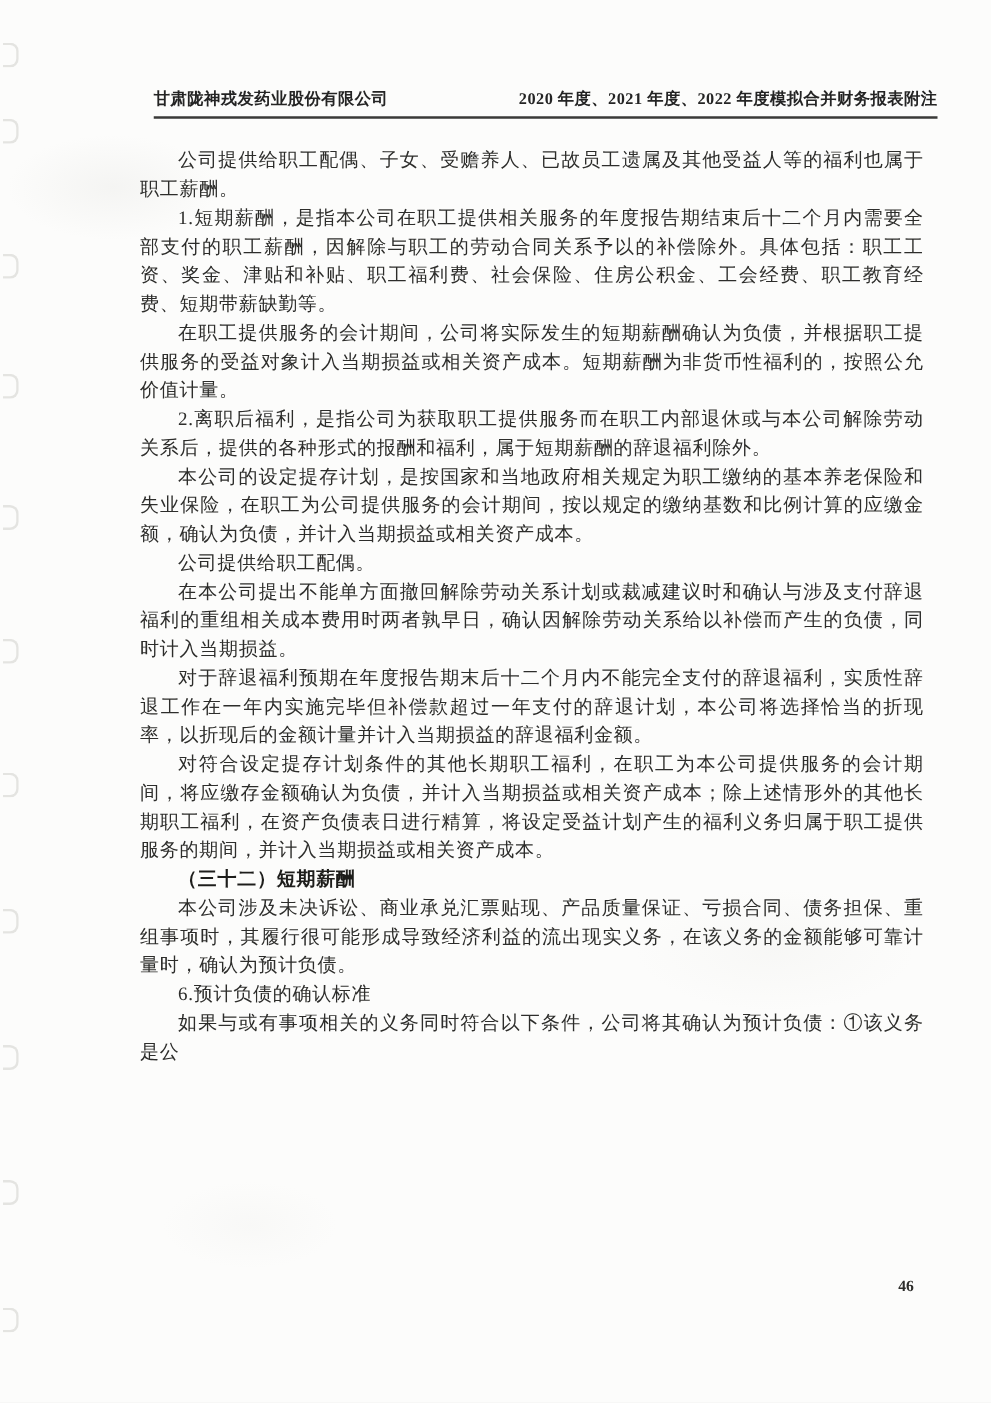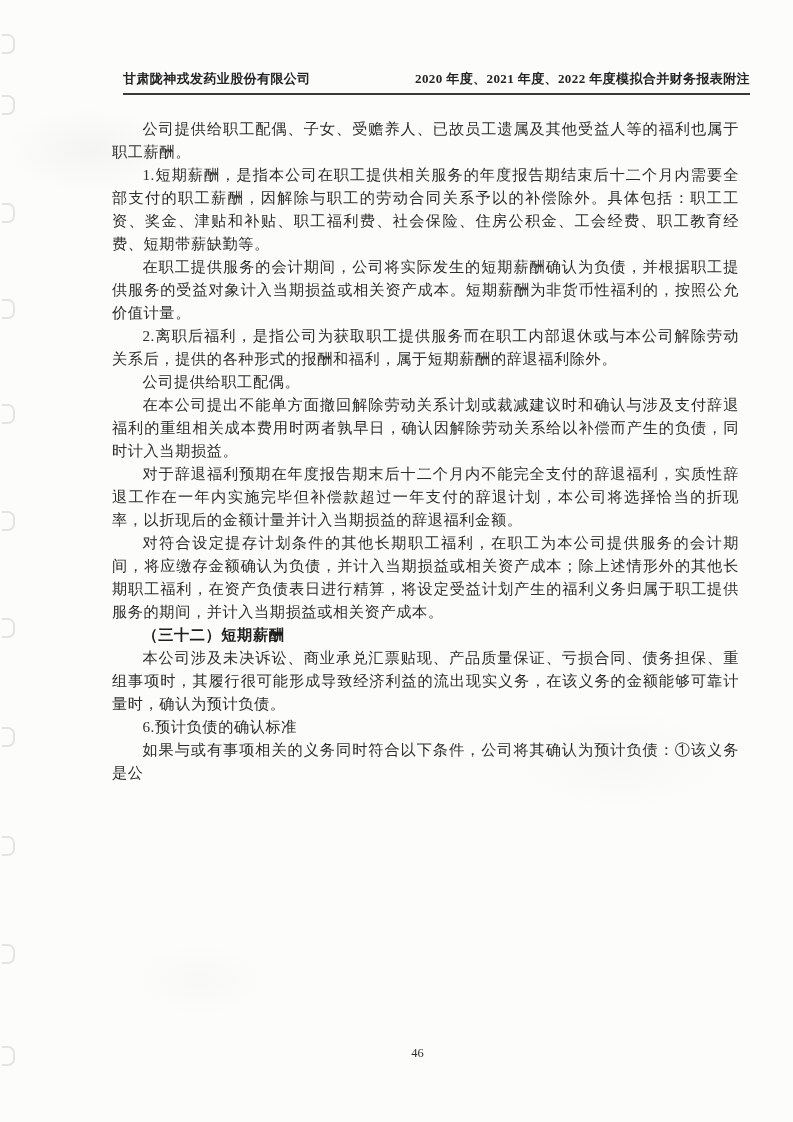--- a/index.html
+++ b/index.html
@@ -49,23 +49,24 @@
     font-size: 15.2px;
     line-height: 23px;
     color: #2d2d2b;
     text-align: justify;
     letter-spacing: 0.6px;
   }
   .body-text p { margin: 0; text-indent: 2em; }
   .body-text p.heading { font-weight: 700; color: #1d1d1b; }
   .footer {
     position: absolute;
-    left: 104px; top: 1046px; width: 627px;
-    text-align: center;
+    left: 104px; top: 1022px; width: 627px;
+    text-align: right;
     color: #2d2d2b;
+    font-weight: bold;
   }
   .footer .pg { font-size: 12.5px; line-height: 15px; }
   .footer .doc { font-size: 15.5px; line-height: 21px; letter-spacing: 1.5px; font-family: "Liberation Serif", "DejaVu Serif", serif; }
 </style>
 </head>
 <body>
 
 <div class="sheet">
 
   <i class="bmark" style="top:34px"></i>
@@ -83,20 +84,21 @@
   <div class="header">
     <span>甘肃陇神戎发药业股份有限公司</span>
     <span>2020 年度、2021 年度、2022 年度模拟合并财务报表附注</span>
   </div>
 
   <div class="body-text">
     <p>公司提供给职工配偶、子女、受赡养人、已故员工遗属及其他受益人等的福利也属于职工薪酬。</p>
     <p>1.短期薪酬，是指本公司在职工提供相关服务的年度报告期结束后十二个月内需要全部支付的职工薪酬，因解除与职工的劳动合同关系予以的补偿除外。具体包括：职工工资、奖金、津贴和补贴、职工福利费、社会保险、住房公积金、工会经费、职工教育经费、短期带薪缺勤等。</p>
     <p>在职工提供服务的会计期间，公司将实际发生的短期薪酬确认为负债，并根据职工提供服务的受益对象计入当期损益或相关资产成本。短期薪酬为非货币性福利的，按照公允价值计量。</p>
     <p>2.离职后福利，是指公司为获取职工提供服务而在职工内部退休或与本公司解除劳动关系后，提供的各种形式的报酬和福利，属于短期薪酬的辞退福利除外。</p>
+    <p>本公司的设定提存计划，是按国家和当地政府相关规定为职工缴纳的基本养老保险和失业保险，在职工为公司提供服务的会计期间，按以规定的缴纳基数和比例计算的应缴金额，确认为负债，并计入当期损益或相关资产成本。</p>
     <p>公司提供给职工配偶。</p>
     <p>在本公司提出不能单方面撤回解除劳动关系计划或裁减建议时和确认与涉及支付辞退福利的重组相关成本费用时两者孰早日，确认因解除劳动关系给以补偿而产生的负债，同时计入当期损益。</p>
     <p>对于辞退福利预期在年度报告期末后十二个月内不能完全支付的辞退福利，实质性辞退工作在一年内实施完毕但补偿款超过一年支付的辞退计划，本公司将选择恰当的折现率，以折现后的金额计量并计入当期损益的辞退福利金额。</p>
     <p>对符合设定提存计划条件的其他长期职工福利，在职工为本公司提供服务的会计期间，将应缴存金额确认为负债，并计入当期损益或相关资产成本；除上述情形外的其他长期职工福利，在资产负债表日进行精算，将设定受益计划产生的福利义务归属于职工提供服务的期间，并计入当期损益或相关资产成本。</p>
     <p class="heading">（三十二）短期薪酬</p>
     <p>本公司涉及未决诉讼、商业承兑汇票贴现、产品质量保证、亏损合同、债务担保、重组事项时，其履行很可能形成导致经济利益的流出现实义务，在该义务的金额能够可靠计量时，确认为预计负债。</p>
     <p>6.预计负债的确认标准</p>
     <p>如果与或有事项相关的义务同时符合以下条件，公司将其确认为预计负债：①该义务是公</p>
   </div>
 

